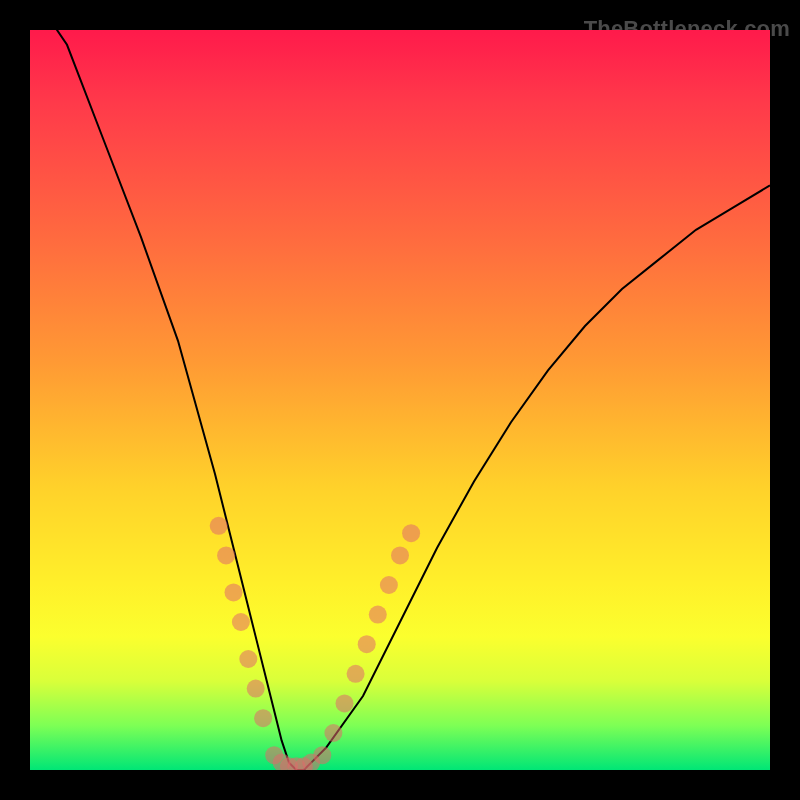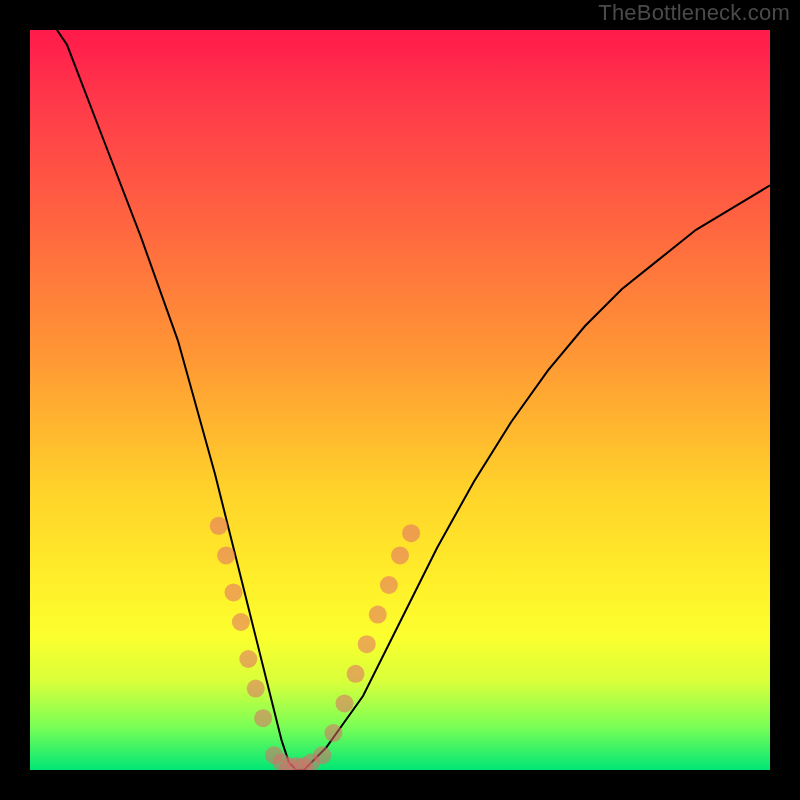--- a/index.html
+++ b/index.html
@@ -12,25 +12,25 @@
     overflow: hidden;
   }
   .frame {
     position: relative;
     width: 800px;
     height: 800px;
     background: #000;
   }
   .watermark {
     position: absolute;
-    top: 0;
+    top: 16px;
     right: 10px;
     color: #4a4a4a;
     font-size: 22px;
-    font-weight: 400;
+    font-weight: 700;
     letter-spacing: 0.2px;
     user-select: none;
   }
   .plot-area {
     position: absolute;
     left: 30px;
     top: 30px;
     width: 740px;
     height: 740px;
     

